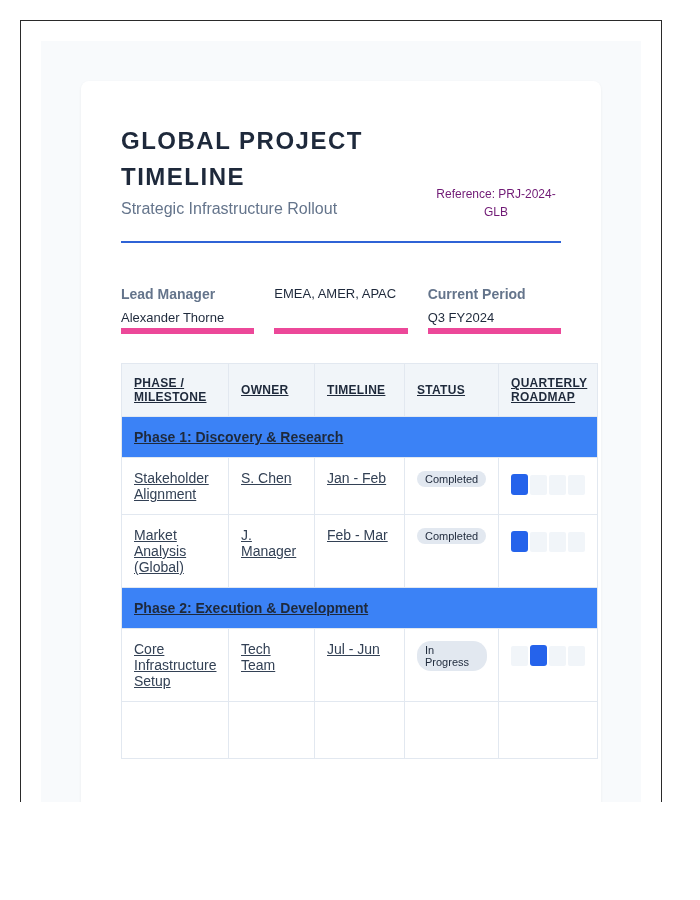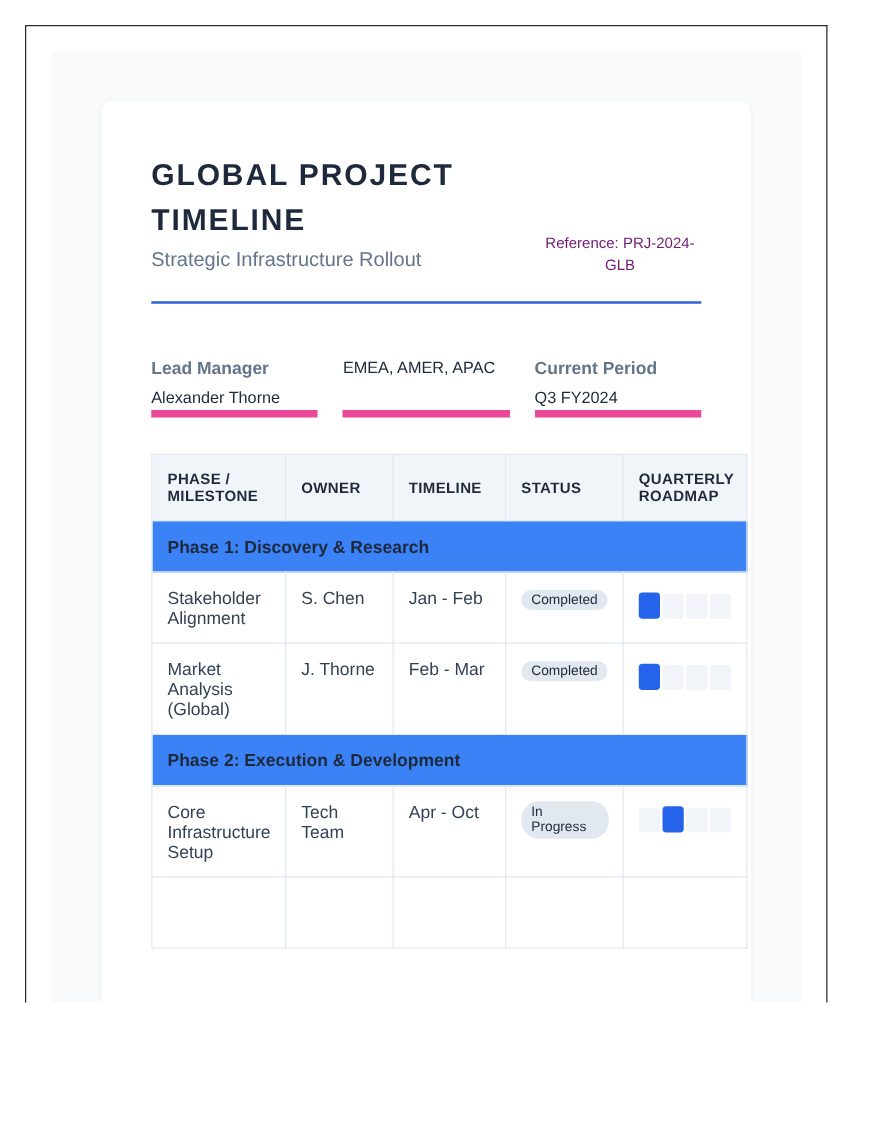--- a/index.html
+++ b/index.html
@@ -46,21 +46,21 @@
       display: flex; gap: 20px;
     }
     .meta-item { flex: 1; border-bottom: 6px solid #ec4899; padding-bottom: 16px; }
     .meta-label { font-size: 14px; font-weight: bold; color: #64748b; height: 24px; line-height: 16px; }
     .meta-value { font-size: 13px; color: #1e293b; line-height: 16px; }
 
     .table-wrap {
       position: absolute; left: 40px; top: 282px; width: 476px;
     }
     table { border-collapse: collapse; width: 476px; table-layout: fixed; }
-    th, td { border: 1px solid #e2e8f0; vertical-align: top; }
+    th, td { border: 1px solid #e2e8f0; vertical-align: top; text-decoration: underline; }
     th {
       background: #f1f5f9; color: #1e293b; font-size: 12px; font-weight: bold;
       text-align: left; padding: 0 12px; height: 53px; vertical-align: middle;
       line-height: 14px; letter-spacing: 0.3px; text-transform: uppercase;
     }
     td { font-size: 14px; color: #334155; padding: 12px 12px 0 12px; line-height: 16px; }
     tr.phase td {
       background: #3b82f6; font-weight: bold; color: #1e293b; font-size: 14px;
       height: 41px; padding: 0 12px; vertical-align: middle;
     }
@@ -138,39 +138,39 @@
                 <div class="roadmap">
                   <div class="q on"></div>
                   <div class="q"></div>
                   <div class="q"></div>
                   <div class="q"></div>
                 </div>
               </td>
             </tr>
             <tr class="r73">
               <td>Market Analysis (Global)</td>
-              <td>J. Thorne</td>
+              <td>J. Manager</td>
               <td>Feb - Mar</td>
               <td><span class="pill">Completed</span></td>
               <td class="rm">
                 <div class="roadmap">
                   <div class="q on"></div>
                   <div class="q"></div>
                   <div class="q"></div>
                   <div class="q"></div>
                 </div>
               </td>
             </tr>
             <tr class="phase">
               <td colspan="5">Phase 2: Execution &amp; Development</td>
             </tr>
             <tr class="r73">
               <td>Core Infrastructure Setup</td>
               <td>Tech Team</td>
-              <td>Apr - Oct</td>
+              <td>Jul - Jun</td>
               <td><span class="pill wrap">In Progress</span></td>
               <td class="rm">
                 <div class="roadmap">
                   <div class="q"></div>
                   <div class="q on"></div>
                   <div class="q"></div>
                   <div class="q"></div>
                 </div>
               </td>
             </tr>

